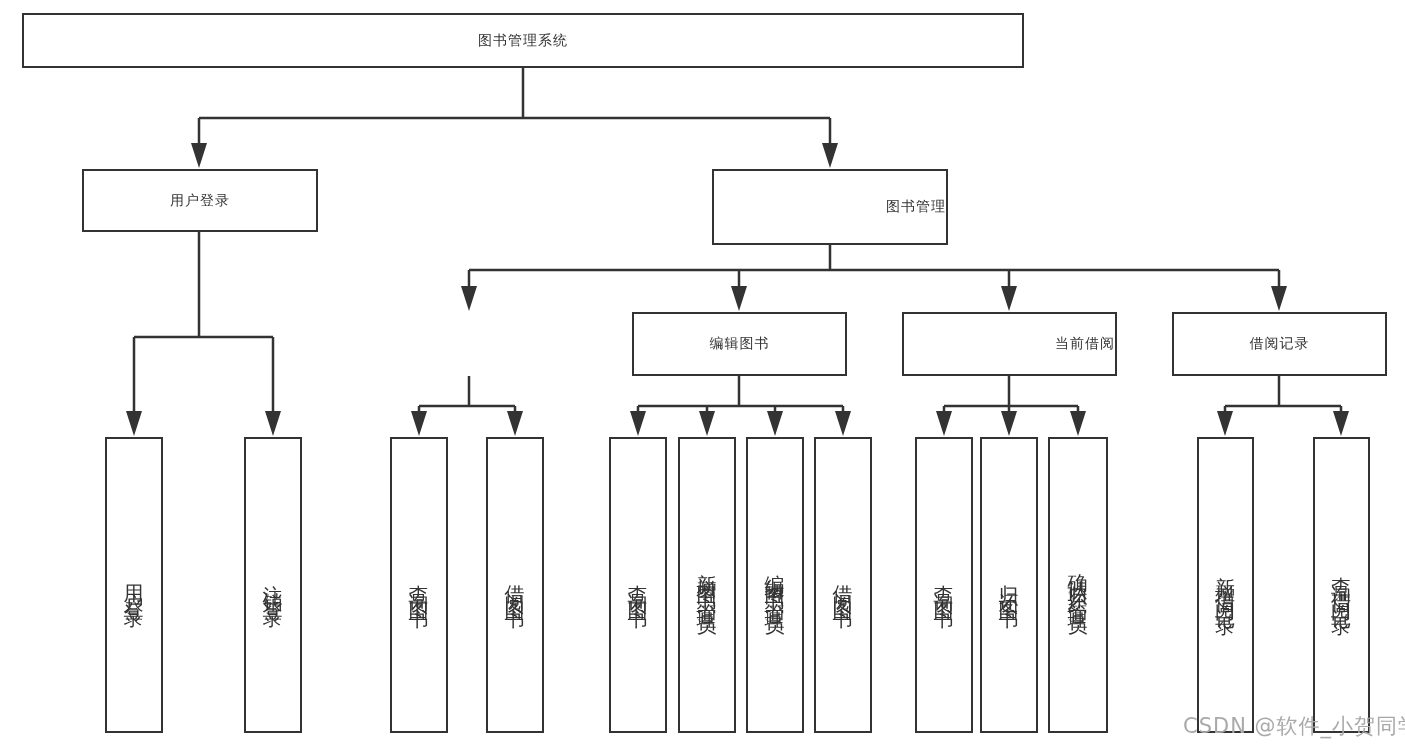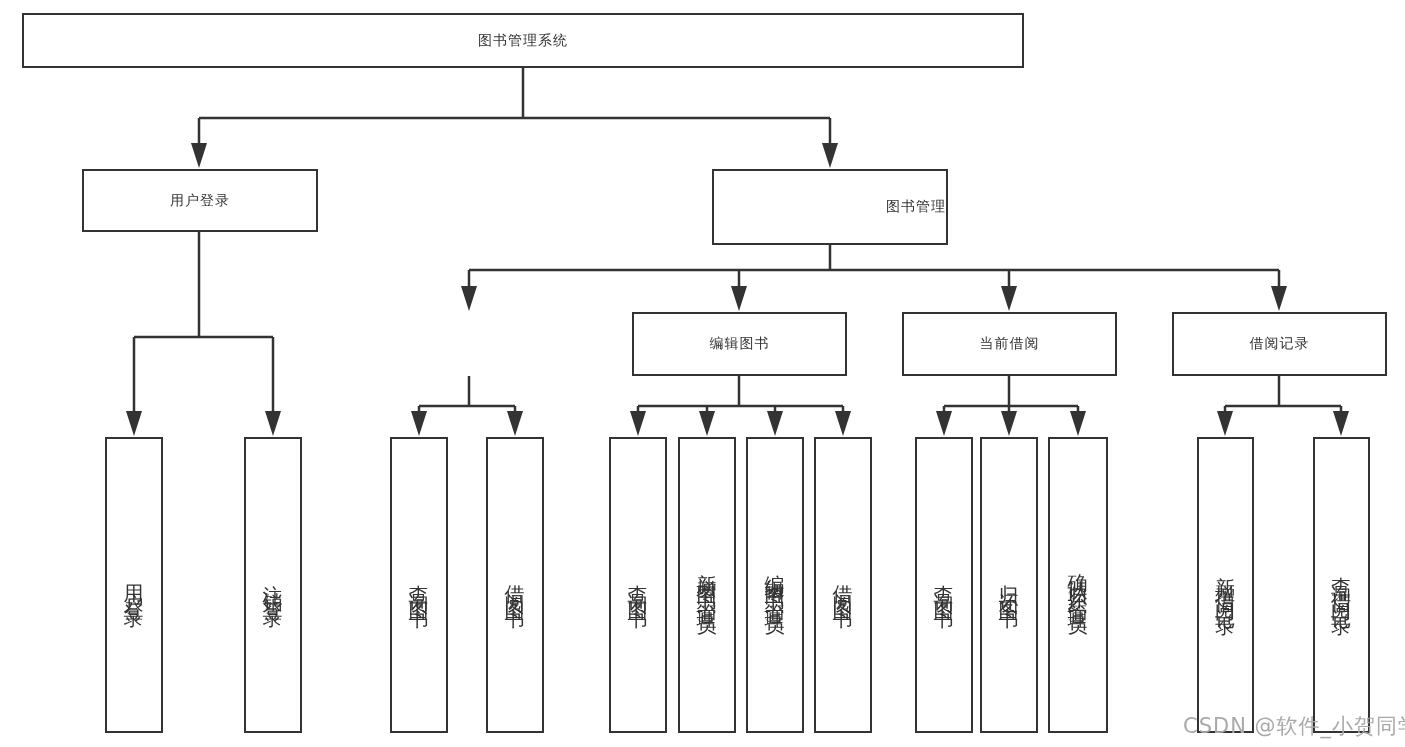--- a/index.html
+++ b/index.html
@@ -33,21 +33,21 @@
     font-size: 14px;
     letter-spacing: 1px;
     color: #333333;
     z-index: 2;
   }
   .root-box   { left: 22px;  top: 13px;  width: 1002px; height: 55px; }
   .l2-left    { left: 82px;  top: 169px; width: 236px;  height: 63px; }
   .l2-right   { left: 712px; top: 169px; width: 236px;  height: 76px; justify-content: flex-end; }
   .l3-1 { left: 362px;  top: 312px; width: 215px; height: 64px; }
   .l3-2 { left: 632px;  top: 312px; width: 215px; height: 64px; }
-  .l3-3 { left: 902px;  top: 312px; width: 215px; height: 64px; }
+  .l3-3 { left: 902px;  top: 312px; width: 215px; height: 64px; justify-content: flex-end; }
   .l3-4 { left: 1172px; top: 312px; width: 215px; height: 64px; }
   .leaf {
     position: absolute;
     box-sizing: border-box;
     top: 437px;
     height: 296px;
     width: 58px;
     border: 2.5px solid #333333;
     background: #ffffff;
     display: flex;

